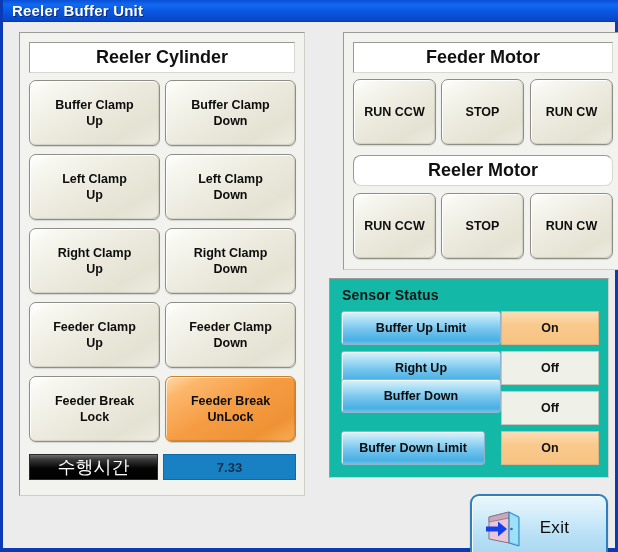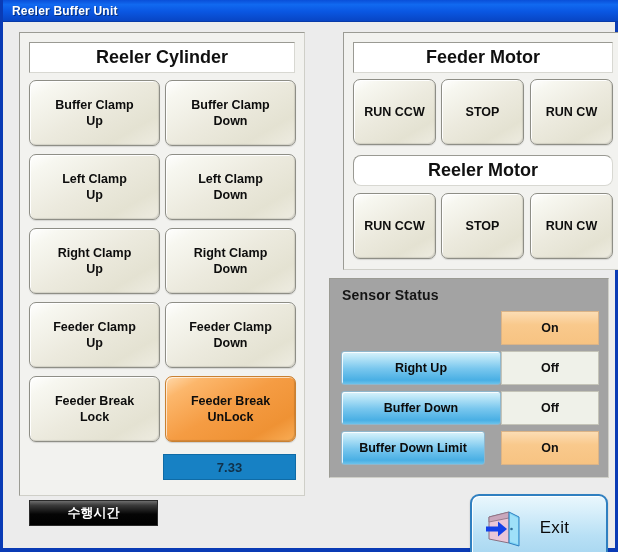--- a/index.html
+++ b/index.html
@@ -15,21 +15,21 @@
   }
   
   .titlebar{
     height:22px;width:618px;box-sizing:border-box;
     background:linear-gradient(to bottom,#0a4fd8 0%,#1169f0 22%,#0a57e2 55%,#0845c4 100%);
     border-bottom:1px solid #083aa8;
     display:flex;align-items:center;
     position:absolute;left:0;top:0;
   }
   .titlebar .t-text{
-    color:#ffffff;font-size:12px;font-weight:bold;
+    color:#ffffff;font-size:15px;font-weight:bold;
     padding-left:9px;letter-spacing:.2px;
     text-shadow:1px 1px 0 rgba(0,0,0,.45);
     white-space:nowrap;
   }
   
   .content{position:absolute;left:0;top:22px;width:612px;height:526px;}
   
   .groupbox{
     position:absolute;box-sizing:border-box;
     background:#f2f2ef;
@@ -76,21 +76,21 @@
     box-shadow:inset 1px 1px 0 rgba(255,255,255,.65),
                inset -1px -1px 1px rgba(0,0,0,.14),
                0 1px 1px rgba(0,0,0,.15);
   }
   
   .timer-label{
     position:absolute;box-sizing:border-box;
     background:linear-gradient(to bottom,#6d6d6d 0%,#3a3a3a 18%,#050505 55%,#000000 100%);
     border:1px solid #2a2a2a;
     display:flex;align-items:center;justify-content:center;
-    color:#ffffff;font-size:13px;font-weight:bold;margin-top:46px;
+    color:#ffffff;font-size:18px;font-weight:normal;
   }
   .timer-value{
     position:absolute;box-sizing:border-box;
     background:#1781c4;
     border:1px solid #0f6ba6;
     display:flex;align-items:center;justify-content:center;
     color:#10314a;font-size:13px;font-weight:bold;
   }
   
   .sensor-name{
@@ -212,29 +212,30 @@
         <span class="lbl">RUN CCW</span>
       </div>
       <div class="btn" style="left:97px;top:160px;width:83px;height:66px;">
         <span class="lbl">STOP</span>
       </div>
       <div class="btn" style="left:186px;top:160px;width:83px;height:66px;">
         <span class="lbl">RUN CW</span>
       </div>
     </div>
 
-    <div class="groupbox" id="gb-sensor" style="background:#a3a3a3;">
+    <div class="groupbox" id="gb-sensor" style="background:#14b8a6;">
       <div class="gb-title">Sensor Status</div>
 
+      <div class="sensor-name" style="left:11px;top:32px;width:160px;height:34px;">Buffer Up Limit</div>
       <div class="sensor-val on" style="left:171px;top:32px;width:98px;height:34px;">On</div>
 
       <div class="sensor-name" style="left:11px;top:72px;width:160px;height:34px;">Right Up</div>
       <div class="sensor-val" style="left:171px;top:72px;width:98px;height:34px;">Off</div>
 
-      <div class="sensor-name" style="left:11px;top:112px;width:160px;height:34px;">Buffer Down</div>
+      <div class="sensor-name" style="left:11px;top:100px;width:160px;height:34px;">Buffer Down</div>
       <div class="sensor-val" style="left:171px;top:112px;width:98px;height:34px;">Off</div>
 
       <div class="sensor-name" style="left:11px;top:152px;width:144px;height:34px;">Buffer Down Limit</div>
       <div class="sensor-val on" style="left:171px;top:152px;width:98px;height:34px;">On</div>
     </div>
 
     <div class="exit-btn">
       <svg class="exit-icon" viewBox="0 0 46 46">
 
         <polygon points="8,12 28,7 28,38 8,34" fill="#e9c6d8" stroke="#8a6f80" stroke-width="1"></polygon>

